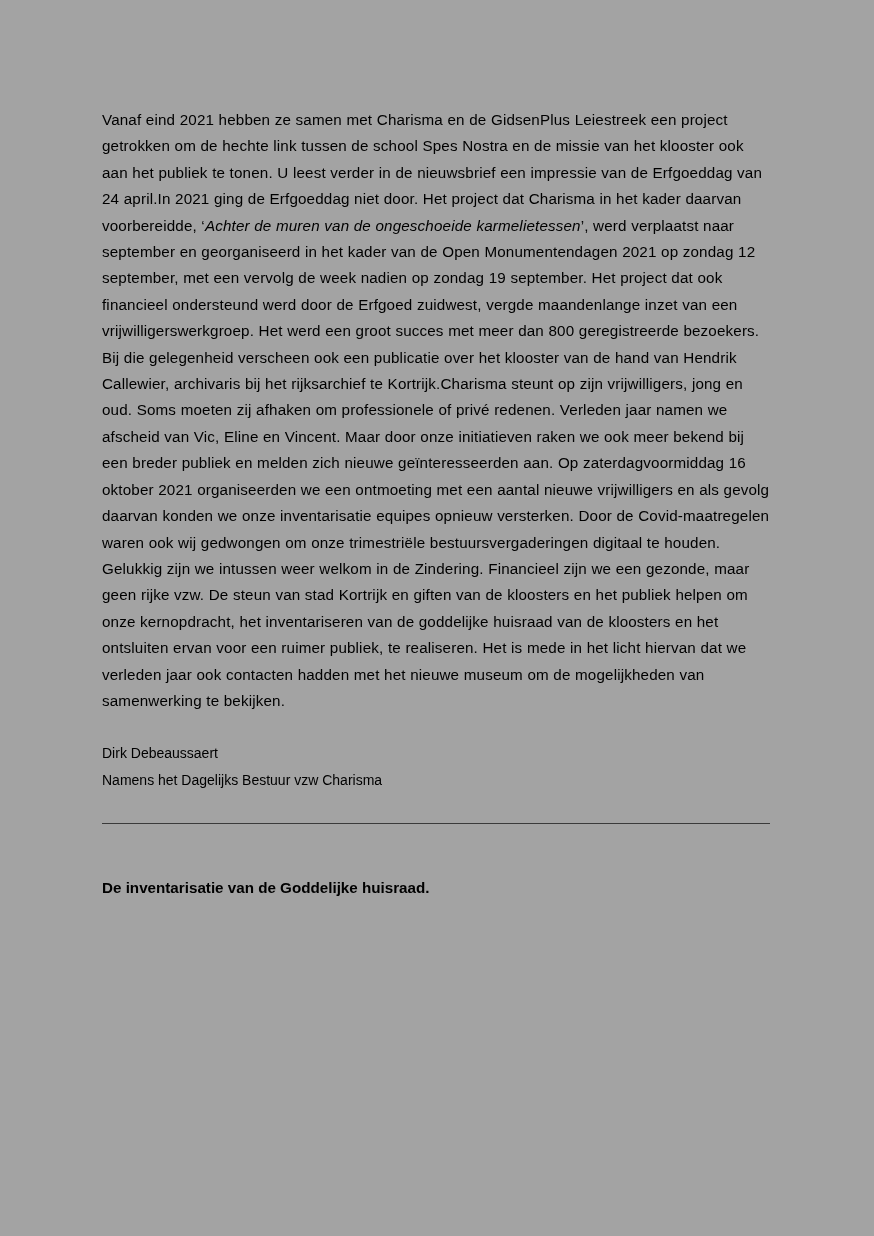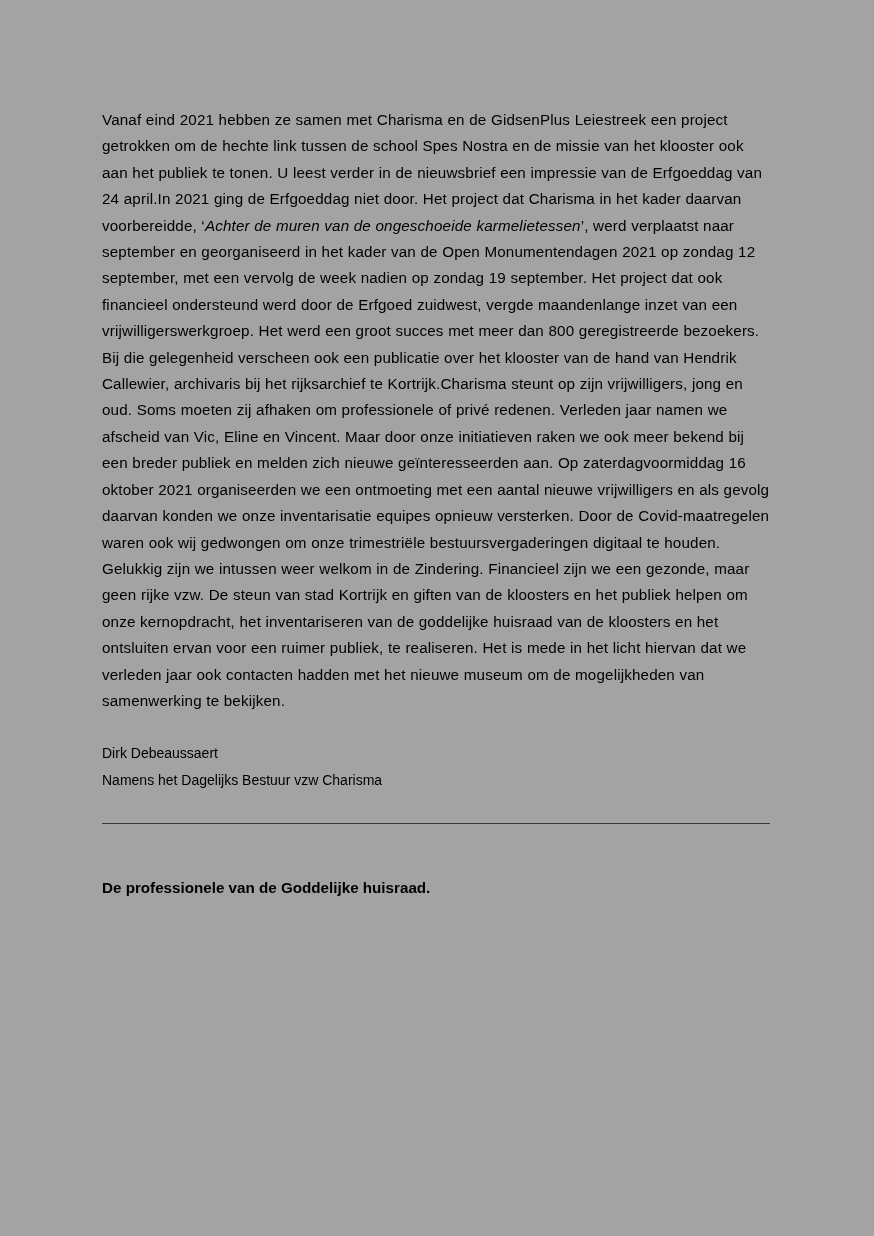--- a/index.html
+++ b/index.html
@@ -83,18 +83,18 @@
 
     <p class="body-text block-letter"><span>Vanaf eind 2021 hebben ze samen met Charisma en de GidsenPlus Leiestreek een project getrokken om de hechte link tussen de school Spes Nostra en de missie van het klooster ook aan het publiek te tonen. U leest verder in de nieuwsbrief een impressie van de Erfgoeddag van 24 april.</span><span>In 2021 ging de Erfgoeddag niet door. Het project dat Charisma in het kader daarvan voorbereidde, ‘</span><span class="ital">Achter de muren van de ongeschoeide karmelietessen</span><span>’, werd verplaatst naar september en georganiseerd in het kader van de Open Monumentendagen 2021 op zondag 12 september, met een vervolg de week nadien op zondag 19 september. Het project dat ook financieel ondersteund werd door de Erfgoed zuidwest, vergde maandenlange inzet van een vrijwilligerswerkgroep. Het werd een groot succes met meer dan 800 geregistreerde bezoekers. Bij die gelegenheid verscheen ook een publicatie over het klooster van de hand van Hendrik Callewier, archivaris bij het rijksarchief te Kortrijk.</span><span>Charisma steunt op zijn vrijwilligers, jong en oud. Soms moeten zij afhaken om professionele of privé redenen. Verleden jaar namen we afscheid van Vic, Eline en Vincent. Maar door onze initiatieven raken we ook meer bekend bij een breder publiek en melden zich nieuwe geïnteresseerden aan. Op zaterdagvoormiddag 16 oktober 2021 organiseerden we een ontmoeting met een aantal nieuwe vrijwilligers en als gevolg daarvan konden we onze inventarisatie equipes opnieuw versterken. Door de Covid-maatregelen waren ook wij gedwongen om onze trimestriële bestuursvergaderingen digitaal te houden. Gelukkig zijn we intussen weer welkom in de Zindering. Financieel zijn we een gezonde, maar geen rijke vzw. De steun van stad Kortrijk en giften van de kloosters en het publiek helpen om onze kernopdracht, het inventariseren van de goddelijke huisraad van de kloosters en het ontsluiten ervan voor een ruimer publiek, te realiseren. Het is mede in het licht hiervan dat we verleden jaar ook contacten hadden met het nieuwe museum om de mogelijkheden van samenwerking te bekijken.</span></p>
 
     <p class="signature"><span>Dirk Debeaussaert</span>
 <span>Namens het Dagelijks Bestuur vzw Charisma</span></p>
 
     <div class="rule-wrap">
       <hr class="divider">
     </div>
 
-    <p class="section-heading">De professionele van de Goddelijke huisraad.</p>
+    <p class="section-heading">De inventarisatie van de Goddelijke huisraad.</p>
 
 
   </div>
 
 </div>
 
 </body></html>

